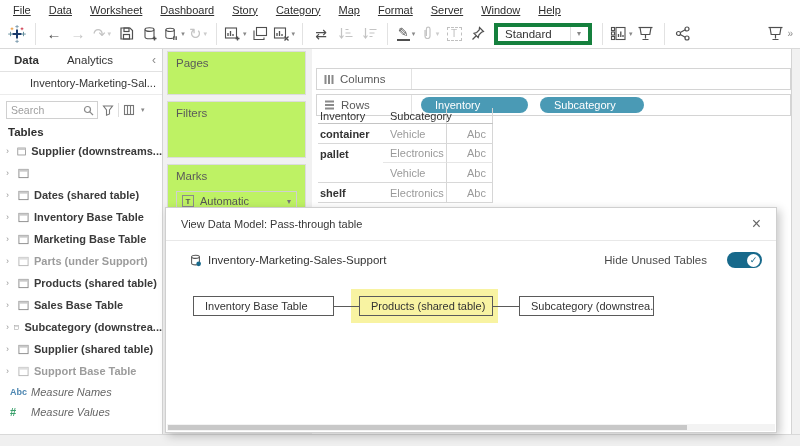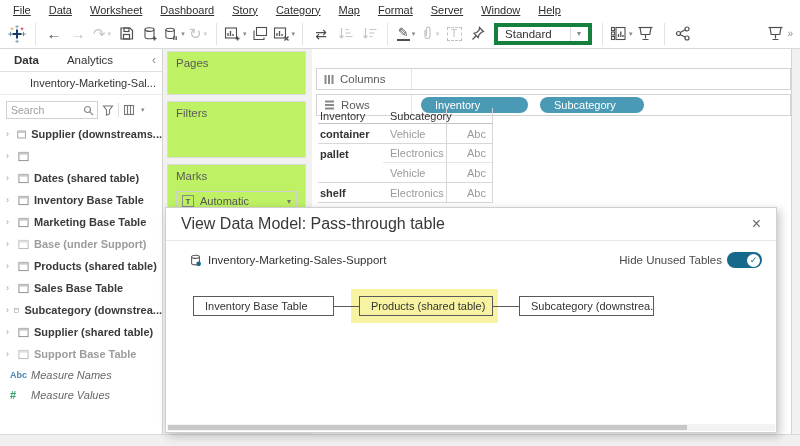--- a/index.html
+++ b/index.html
@@ -96,25 +96,25 @@
   .dim1 { font-weight:bold; color:#333; }
   .dim2 { color:#9a9a9a; }
   .rule-full { border-bottom:1px solid #d8d8d8; }
   .rule-part .c1 { border-bottom:none; }
   .rule-part .c2, .rule-part .c3 { border-bottom:1px solid #e6e6e6; }
   
   .modal { position:absolute; left:165px; top:207px; width:612px; height:226px; background:#fff;
     border:1px solid #cfcfcf; box-shadow:3px 3px 9px rgba(0,0,0,0.22); z-index:20; }
   .modal-header { height:33px; border-bottom:1px solid #e8e8e8; display:flex; align-items:center;
     justify-content:space-between; padding:0 15px; }
-  .modal-title { font-size:16px; color:#383838; }
+  .modal-title { font-size:11px; color:#383838; }
   .modal-close { font-size:16px; color:#666; line-height:1; }
   .modal-source-row { display:flex; align-items:center; justify-content:space-between; padding:11px 14px 0 14px;margin-left:9px; }
   .modal-ds { display:flex; align-items:center; gap:6px; font-size:11.5px; color:#333; }
-  .toggle-wrap { display:flex; align-items:center; gap:5px; color:#4a4a4a; font-size:11.5px; }
+  .toggle-wrap { display:flex; align-items:center; gap:20px; color:#4a4a4a; font-size:11.5px; }
   .toggle { width:35px; height:16px; border-radius:8px; background:#17698b; position:relative; }
   .toggle-knob { position:absolute; right:2px; top:1.5px; width:13px; height:13px; border-radius:50%;
     background:#fff; color:#17698b; font-size:9px; display:flex; align-items:center; justify-content:center; }
   .diagram { position:absolute; left:0; top:81px; right:0; height:48px; }
   .dg-hl { position:absolute; left:185px; top:0; width:147px; height:34px; background:#f8f3a2; }
   .dg-node { position:absolute; top:7px; height:20px; background:#fff; border:1px solid #5a5a5a;
     display:flex; align-items:center; padding-left:11px; font-size:11px; color:#333; white-space:nowrap; overflow:hidden; }
   .dg-n1 { left:27px;  width:141px; }
   .dg-n2 { left:193px; width:134px; background:#f8f3a2; }
   .dg-n3 { left:353px; width:135px; }
@@ -327,20 +327,21 @@
     </span>
     <span class="vline"></span>
     <span class="mini-ic">
       <svg width="12" height="12" viewBox="0 0 12 12" fill="none" stroke="#777" stroke-width="1.1">
         <rect x="1.5" y="1.5" width="9" height="9"></rect>
           <path d="M4.5 1.5 V10.5 M7.5 1.5 V10.5"></path>
       </svg>
     </span>
     <span class="caret">▾</span>
   </div>
+  <div class="tables-heading">Tables</div>
 
   <div class="table-item">
     <span class="chev">›</span>
     <svg width="11" height="11" viewBox="0 0 12 12">
         <rect x="1" y="1.5" width="10" height="9" fill="none" stroke="#8a8a8a"></rect>
         <rect x="1" y="1.5" width="10" height="2.5" fill="#c9c9c9"></rect>
       </svg>
     <span class="tbl-label">Supplier (downstreams...</span>
   </div>
   <div class="table-item">
@@ -373,21 +374,21 @@
         <rect x="1" y="1.5" width="10" height="2.5" fill="#c9c9c9"></rect>
       </svg>
     <span class="tbl-label">Marketing Base Table</span>
   </div>
   <div class="table-item muted">
     <span class="chev">›</span>
     <svg width="11" height="11" viewBox="0 0 12 12">
         <rect x="1" y="1.5" width="10" height="9" fill="none" stroke="#b5b5b5"></rect>
         <rect x="1" y="1.5" width="10" height="2.5" fill="#dedede"></rect>
       </svg>
-    <span class="tbl-label">Base (under Support)</span>
+    <span class="tbl-label">Parts (under Support)</span>
   </div>
   <div class="table-item">
     <span class="chev">›</span>
     <svg width="11" height="11" viewBox="0 0 12 12">
         <rect x="1" y="1.5" width="10" height="9" fill="none" stroke="#8a8a8a"></rect>
         <rect x="1" y="1.5" width="10" height="2.5" fill="#c9c9c9"></rect>
       </svg>
     <span class="tbl-label">Products (shared table)</span>
   </div>
   <div class="table-item">

